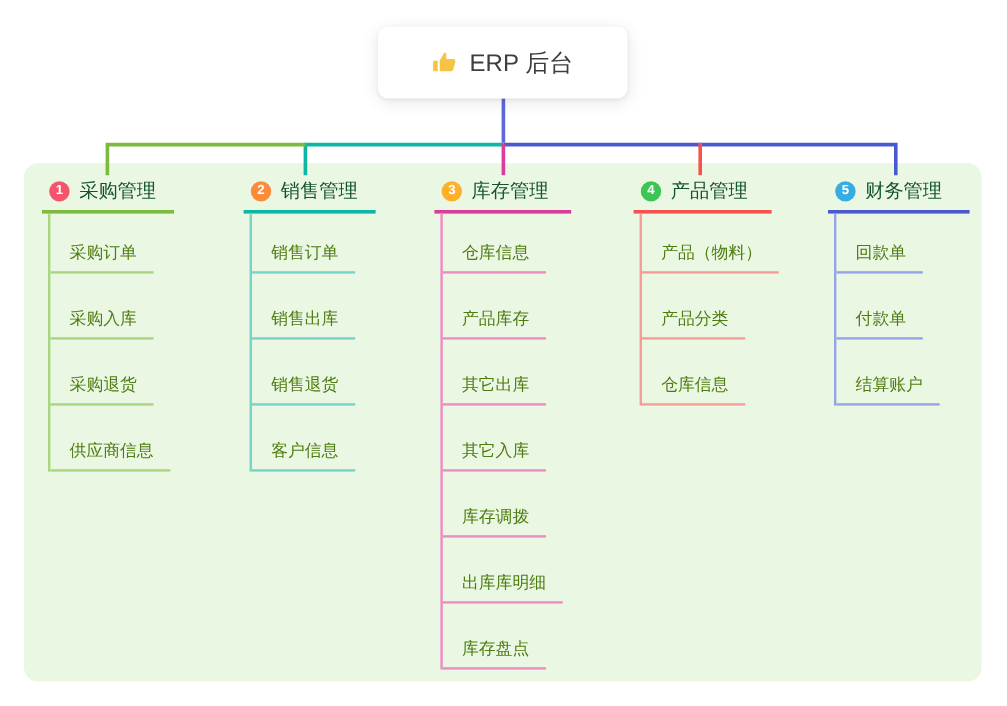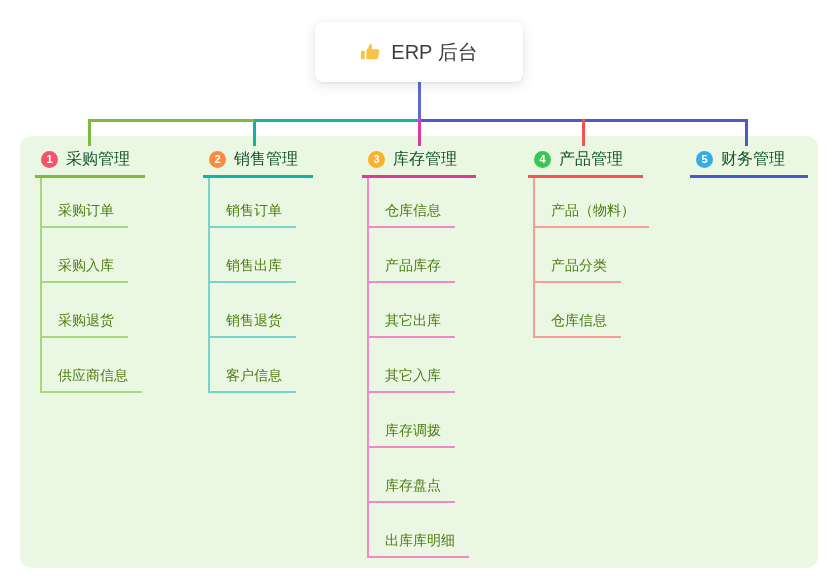--- a/index.html
+++ b/index.html
@@ -165,24 +165,24 @@
       <div class="child-row">
         <span class="child" style="border-bottom-color: rgb(239, 138, 194);">其它出库</span>
       </div>
       <div class="child-row">
         <span class="child" style="border-bottom-color: rgb(239, 138, 194);">其它入库</span>
       </div>
       <div class="child-row">
         <span class="child" style="border-bottom-color: rgb(239, 138, 194);">库存调拨</span>
       </div>
       <div class="child-row">
+        <span class="child" style="border-bottom-color: rgb(239, 138, 194);">出库库明细</span>
+      </div>
+      <div class="child-row">
         <span class="child" style="border-bottom-color: rgb(239, 138, 194);">库存盘点</span>
-      </div>
-      <div class="child-row">
-        <span class="child" style="border-bottom-color: rgb(239, 138, 194);">出库库明细</span>
       </div>
     </div>
   </div>
 
   <div class="branch b4">
     <div class="bhead" style="border-bottom-color: rgb(244, 83, 79);">
       <span class="badge" style="background-color: rgb(60, 196, 85);">4</span>
       <span class="blabel">产品管理</span>
     </div>
     <div class="bchildren len3" style="border-left-color: rgb(248, 157, 150);">
@@ -196,15 +196,26 @@
         <span class="child" style="border-bottom-color: rgb(248, 157, 150);">仓库信息</span>
       </div>
     </div>
   </div>
 
   <div class="branch b5">
     <div class="bhead" style="border-bottom-color: rgb(74, 90, 206);">
       <span class="badge" style="background-color: rgb(53, 173, 227);">5</span>
       <span class="blabel">财务管理</span>
     </div>
+    <div class="bchildren len3" style="border-left-color: rgb(148, 164, 230);">
+      <div class="child-row">
+        <span class="child" style="border-bottom-color: rgb(148, 164, 230);">回款单</span>
+      </div>
+      <div class="child-row">
+        <span class="child" style="border-bottom-color: rgb(148, 164, 230);">付款单</span>
+      </div>
+      <div class="child-row">
+        <span class="child" style="border-bottom-color: rgb(148, 164, 230);">结算账户</span>
+      </div>
+    </div>
   </div>
 
 </div>
 
 </body></html>

